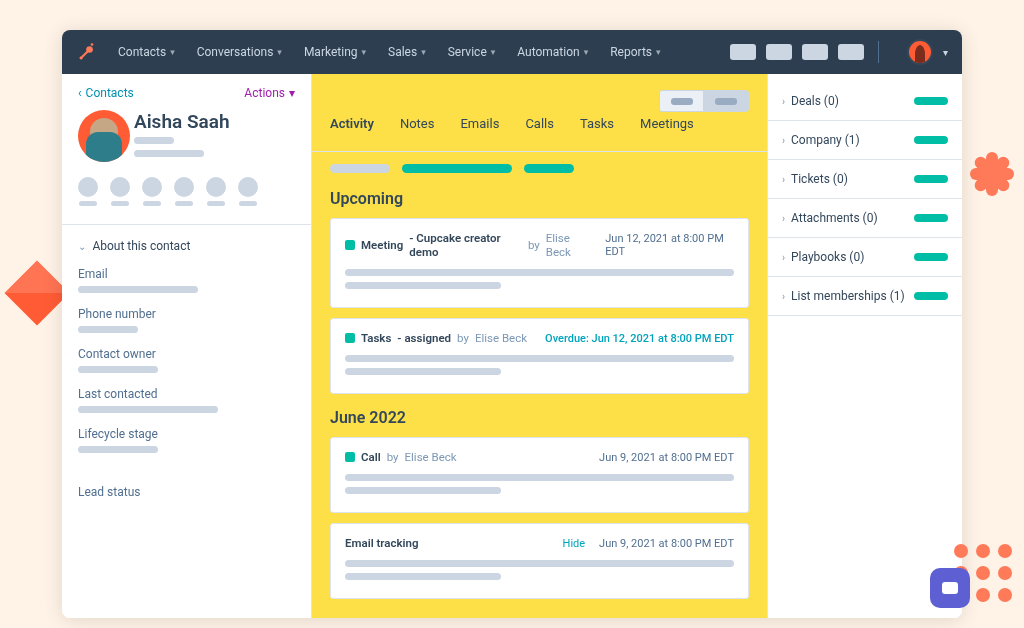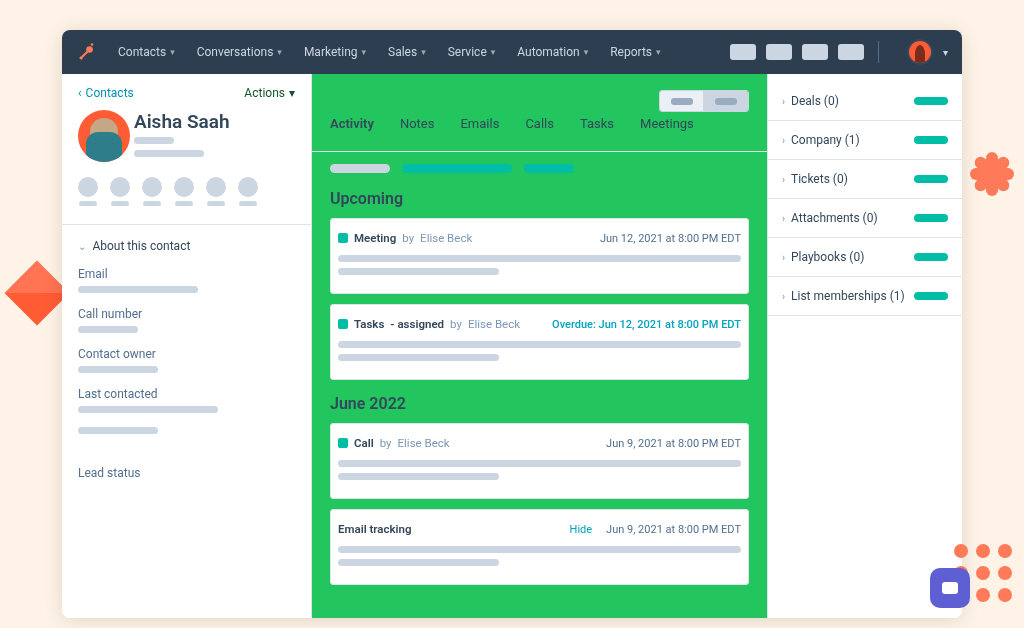--- a/index.html
+++ b/index.html
@@ -39,27 +39,27 @@
 .nav-pill { width: 26px; height: 16px; background: #cbd6e2; border-radius: 3px; margin-left: 4px;}
 .nav-pill:nth-child(1) { width: 30px;}
 .nav-avatar { width: 26px; height: 26px; border-radius: 50%; background:#ff5c35; margin-left:14px; border:2px solid #33475b; overflow:hidden; position:relative;}
 .nav-avatar::after { content:""; position:absolute; inset:4px 6px 0 6px; background:#7a2d1c; border-radius:50% 50% 0 0;}
 .nav-chev { color:#cbd6e2; font-size:10px; margin-left:4px;}
 .nav-divider { width:1px; height:22px; background:#516f90; margin:0 8px;}
 
 
 .body { flex:1; display:flex; min-height:0;}
 .left { width: 250px; border-right:1px solid #dfe3eb; background:#fff; padding: 12px 16px 20px; overflow:hidden; font-size:12px; color:#33475b;}
-.center { flex:1; background:#22c55e; padding: 16px 18px; overflow:hidden;}
+.center { flex:1; background:#fde047; padding: 16px 18px; overflow:hidden;}
 .right { width:195px; background:#fff; border-left:1px solid #dfe3eb; padding: 8px 0; overflow:hidden;}
 
 
 .left-head { display:flex; justify-content:space-between; align-items:center; margin-bottom:10px; }
 .back-link { color:#0091ae; font-size:12px; display:flex; align-items:center; gap:4px; cursor:pointer;}
-.actions-link { color:#14532d; font-size:12px; display:flex; align-items:center; gap:4px; cursor:pointer;text-align:center;}
+.actions-link { color:#a21caf; font-size:12px; display:flex; align-items:center; gap:4px; cursor:pointer;text-align:center;}
 .contact-head { display:flex; gap:4px; align-items:flex-start; margin-bottom:14px;}
 .avatar-big { width:52px; height:52px; border-radius:50%; background:#ff5c35; position:relative; overflow:hidden; flex-shrink:0;}
 .avatar-big::before { content:""; position:absolute; left:12px; top:8px; width:28px; height:28px; border-radius:50%; background:#c5a685;}
 .avatar-big::after { content:""; position:absolute; left:8px; top:22px; right:8px; bottom:-10px; background:#2d7d8a; border-radius:12px 12px 0 0;}
 .contact-name { color:#33475b; font-size:19px; font-weight:600; margin-bottom:4px;}
 .ph-line { height:7px; background:#cbd6e2; border-radius:4px; margin-bottom:6px;}
 .ph-line.w40 { width:40px;} .ph-line.w70 { width:70px;}
 .icon-row { display:flex; gap:12px; margin-bottom:18px;}
 .icon-cell { display:flex; flex-direction:column; align-items:center; gap:4px;}
 .icon-circle { width:20px; height:20px; border-radius:50%; background:#cbd6e2;}
@@ -80,21 +80,21 @@
 .toggle-pair span { display:block; width:22px; height:7px; background:#99acc2; border-radius:3px;}
 .tabs { display:flex; gap:26px; margin-bottom:12px; padding-bottom:8px;}
 .tab { color:#33475b; font-size:13px; cursor:pointer;}
 .tab.active { font-weight:600; }
 .filter-bars { display:flex; gap:12px; margin-bottom:16px;}
 .fb { height:9px; border-radius:5px;}
 .fb.gray { background:#cbd6e2; width:60px;}
 .fb.teal { background:#00bda5; }
 .fb.teal.w110{width:110px;} .fb.teal.w50{width:50px;}
 .sect-title { font-size:16px; font-weight:600; color:#33475b; margin-bottom:10px;}
-.card { background:#fff; border:1px solid #dfe3eb; border-radius:3px; padding:12px 7px; margin-bottom:10px;}
+.card { background:#fff; border:1px solid #dfe3eb; border-radius:3px; padding:12px 14px; margin-bottom:10px;}
 .card-head { display:flex; align-items:center; font-size:11.5px; color:#33475b; margin-bottom:10px; gap:6px;}
 .card-head .sq { width:10px; height:10px; border-radius:2px; background:#00bda5; flex-shrink:0;}
 .card-head .title-part { font-weight:600; color:#33475b;}
 .card-head .by { color:#7c98b6;}
 .card-head .spacer { flex:1;}
 .card-head .date { color:#516f90; font-size:11px;}
 .card-head .overdue { color:#00a4bd; font-size:11px; font-weight:500;}
 .card-head .hide { color:#00a4bd; font-size:11px; margin-right:8px; cursor:pointer;}
 .ph-long { height:7px; background:#cbd6e2; border-radius:4px; margin-bottom:6px;}
 .ph-long.full{width:100%;} .ph-long.w80p{width:40%;}
@@ -226,26 +226,27 @@
           </div>
       </div>
       <div class="left-sep"></div>
       <div class="section-toggle">
           <span class="chev">⌄</span>
           <span>About this contact</span>
         </div>
 
       <div class="field-lbl">Email</div>
       <div class="field-ph w120"></div>
-      <div class="field-lbl">Call number</div>
+      <div class="field-lbl">Phone number</div>
       <div class="field-ph w60"></div>
       <div class="field-lbl">Contact owner</div>
       <div class="field-ph w80"></div>
       <div class="field-lbl">Last contacted</div>
       <div class="field-ph w140"></div>
+      <div class="field-lbl">Lifecycle stage</div>
       <div class="field-ph w80"></div>
       <div style="height:18px;"></div>
       <div class="field-lbl">Lead status</div>
     </div>
 
     <div class="center">
       <div class="ctr-top">
         <div class="toggle-pair">
           <div>
               <span></span>
@@ -269,20 +270,21 @@
         <div class="fb teal w110"></div>
         <div class="fb teal w50"></div>
       </div>
 
       <div class="sect-title">Upcoming</div>
 
       <div class="card">
         <div class="card-head">
           <div class="sq"></div>
           <span class="title-part">Meeting</span>
+            <span class="title-part"> - Cupcake creator demo</span>
             <span class="by"> by </span>
             <span class="by">Elise Beck</span>
           <div class="spacer"></div>
           <span class="date">Jun 12, 2021 at 8:00 PM EDT</span>
         </div>
         <div class="ph-long full"></div>
         <div class="ph-long w80p"></div>
       </div>
 
       <div class="card">

